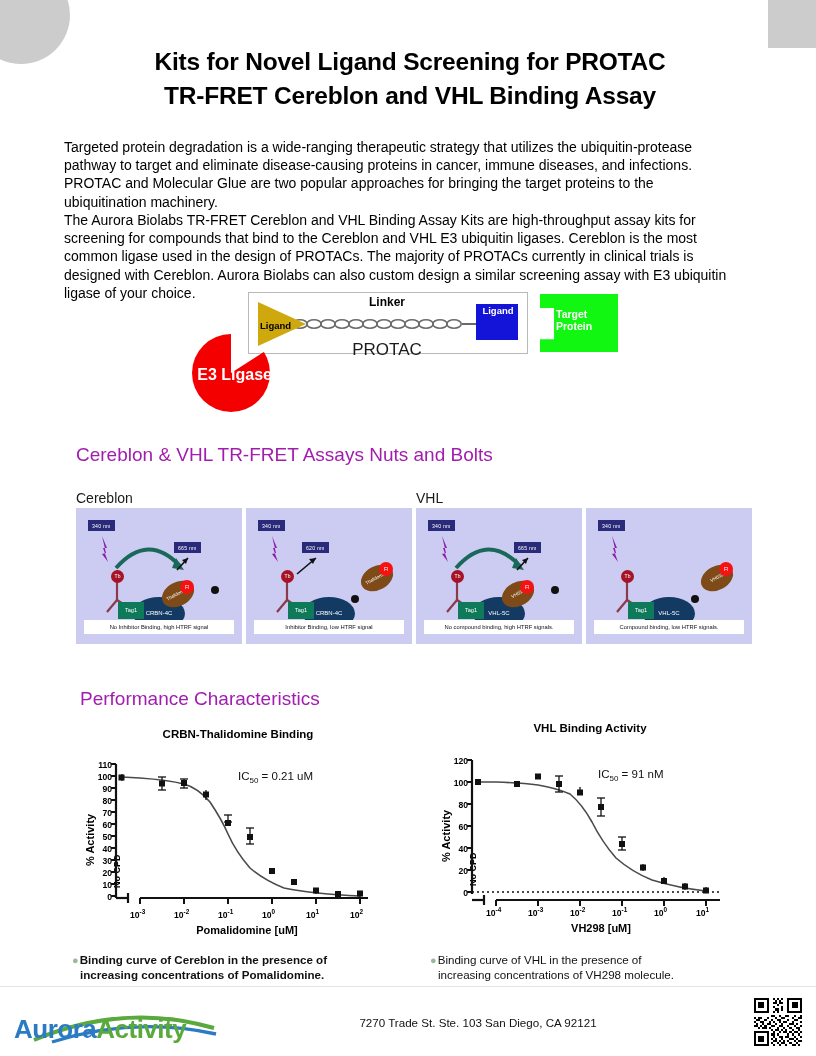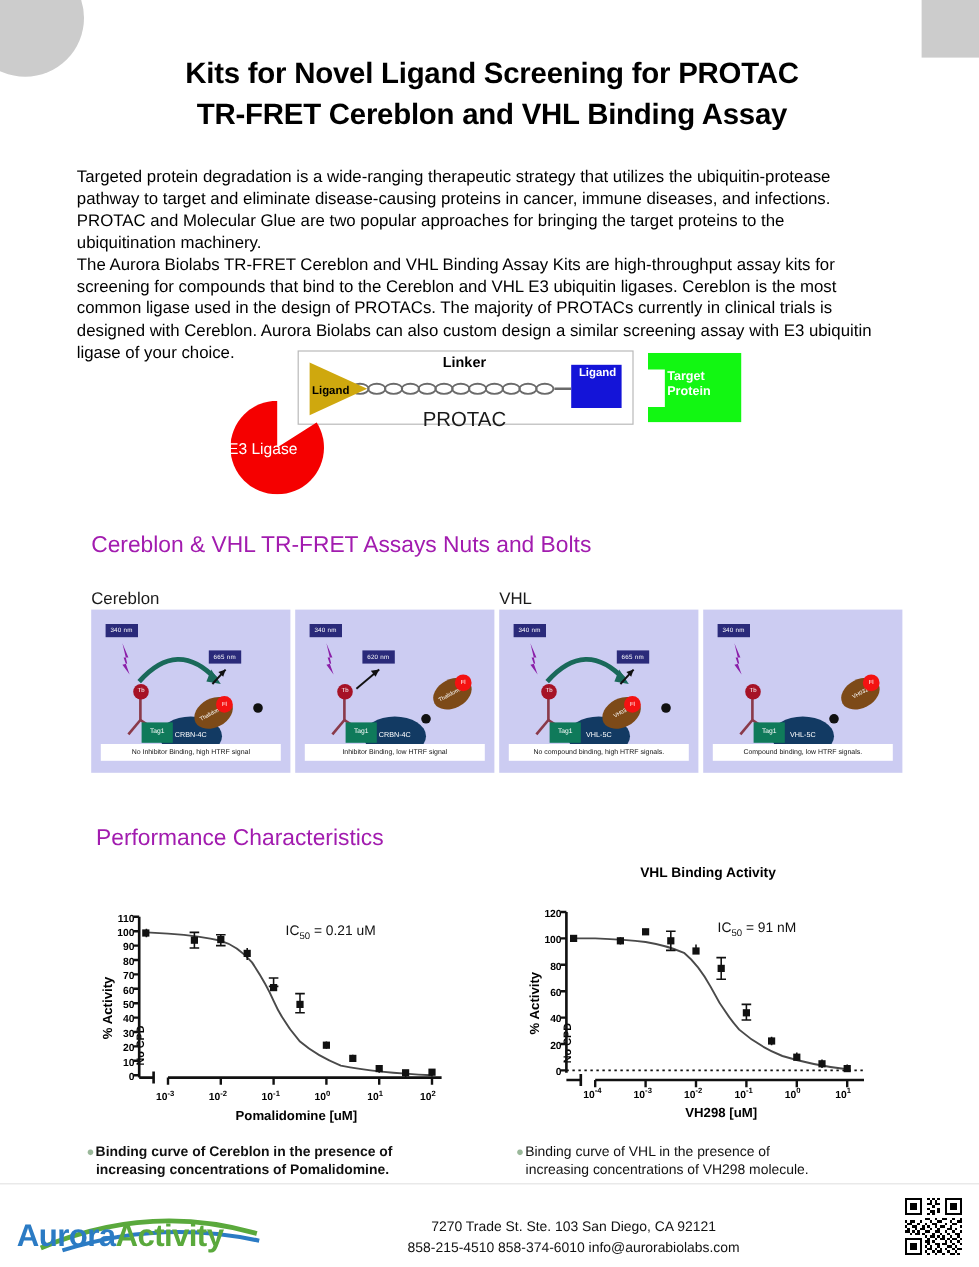--- a/index.html
+++ b/index.html
@@ -120,23 +120,23 @@
     left: 12px; top: 44px;
     width: 78px; height: 78px;
     background: #f50000;
     border-radius: 50%;
     clip-path: polygon(0 0, 50% 0, 50% 50%, 100% 18%, 100% 100%, 0 100%);
   }
   .e3-label {
     position: absolute;
     left: 10px; top: 76px;
     width: 82px;
-    text-align: left;
-    font-size: 13px;
-    font-weight: normal;
+    text-align: right;
+    font-size: 16px;
+    font-weight: bold;
     color: #fff;
   }
   .target {
     position: absolute;
     left: 360px; top: 4px;
     width: 78px; height: 58px;
     background: #12f712;
     clip-path: polygon(0 0, 100% 0, 100% 100%, 0 100%, 0 78%, 18% 78%, 18% 24%, 0 24%);
   }
   .target-label {
@@ -524,20 +524,21 @@
   <div class="fl-dot" style="left:133px; top:54px;">Fl</div>
   <div class="caption-box">Compound binding, low HTRF signals.</div>
 </div>
 
 <div class="sect" id="sect2">
   <span class="deco-square"></span>
   <span>Performance Characteristics</span>
 </div>
 
 <div class="chart" id="chart1">
+  <div class="chart-title">CRBN-Thalidomine Binding</div>
   <div class="ic50" style="left:160px; top:42px;">
     <span>IC</span><sub style="font-size:8px">50</sub><span> = 0.21 uM</span>
   </div>
   <div class="axis-label-y" style="left:6px; top:138px;">% Activity</div>
   <div class="axis-label-x" style="left:34px; top:196px; width:270px;">Pomalidomine [uM]</div>
   <div class="nocpd" style="left:34px; top:160px;">No CPD</div>
 
   <div class="tick-y" style="left:10px; top:32px;">110</div>
   <div class="tick-y" style="left:10px; top:44px;">100</div>
   <div class="tick-y" style="left:10px; top:56px;">90</div>
@@ -733,21 +734,20 @@
 <svg class="logo" viewBox="0 0 230 42">
   <path d="M22 34 Q112 -4 202 22" stroke="#5aa93c" stroke-width="4" fill="none"></path>
   <path d="M40 36 Q122 10 204 28" stroke="#2b7bc4" stroke-width="3.4" fill="none"></path>
 </svg>
 <div class="logo-text">
   <span class="logo-aurora">Aurora</span><span class="logo-bio">Activity</span>
 </div>
 
 <div class="footer-addr">
   <div>7270 Trade St. Ste. 103 San Diego, CA 92121</div>
-  <div>858-215-4510  858-374-6010  info@aurorabiolabs.com</div>
 </div>
 
 <svg class="qr" viewBox="0 0 25 25" shape-rendering="crispEdges">
   <rect width="25" height="25" fill="#fff"></rect>
   <g fill="#000">
     <rect x="1" y="1" width="7" height="1"></rect>
       <rect x="1" y="7" width="7" height="1"></rect>
     <rect x="1" y="1" width="1" height="7"></rect>
       <rect x="7" y="1" width="1" height="7"></rect>
     <rect x="3" y="3" width="3" height="3"></rect>

